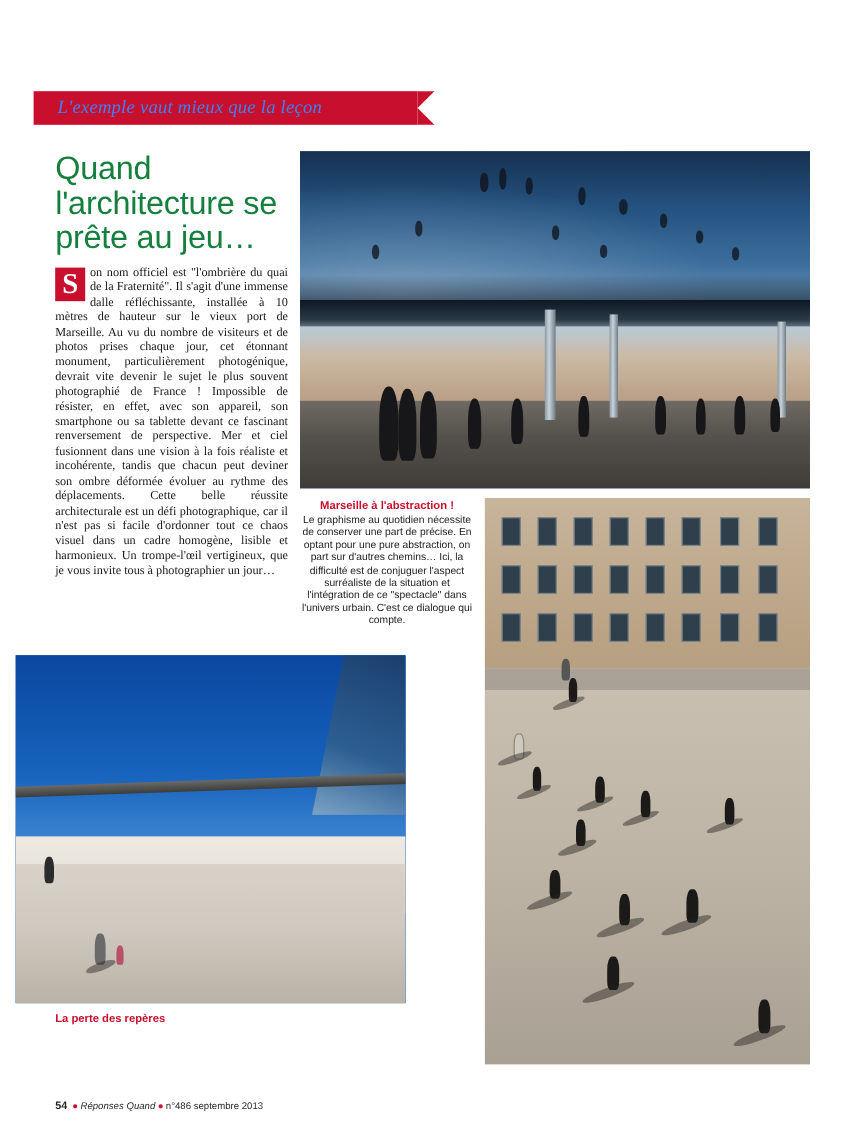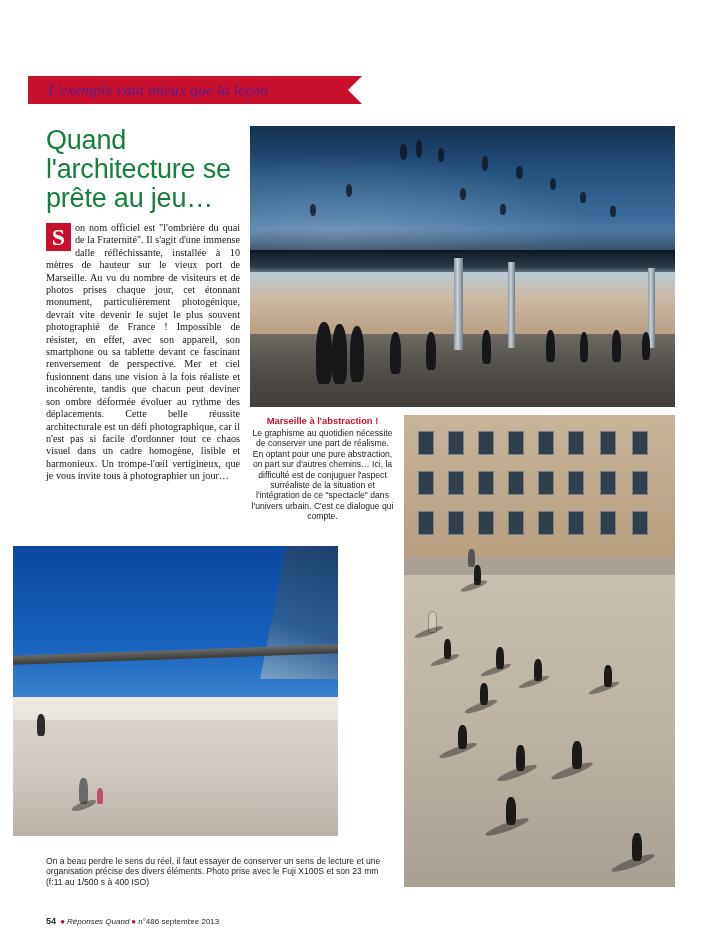--- a/index.html
+++ b/index.html
@@ -42,21 +42,21 @@
     border-right: 14px solid transparent;
   }
   .banner-text {
     position: absolute;
     left: 48px;
     top: 81px;
     width: 300px;
     font-family: "Liberation Serif", serif;
     font-style: italic;
     font-size: 15.5px;
-    color: #4c1d95;
+    color: #3b82f6;
     letter-spacing: .2px;
     white-space: nowrap;
   }
 
   
   .headline {
     position: absolute;
     left: 46px;
     top: 126px;
     width: 200px;
@@ -288,21 +288,21 @@
     <div class="silhouette" style="left:140px;top:206px;width:11px;height:42px"></div>
     <div class="silhouette" style="left:176px;top:206px;width:10px;height:38px"></div>
     <div class="silhouette" style="left:232px;top:204px;width:9px;height:34px"></div>
     <div class="silhouette" style="left:296px;top:204px;width:9px;height:32px"></div>
     <div class="silhouette" style="left:330px;top:206px;width:8px;height:30px"></div>
     <div class="silhouette" style="left:362px;top:204px;width:9px;height:32px"></div>
     <div class="silhouette" style="left:392px;top:206px;width:8px;height:28px"></div>
   </div>
 
   <div class="cap-title" id="cap-abstraction-title">Marseille à l'abstraction !</div>
-  <div class="cap-body" id="cap-abstraction-body">Le graphisme au quotidien nécessite de conserver une part de réalisme. En optant pour une pure abstraction, on part sur d'autres chemins… Ici, la difficulté est de conjuguer l'aspect surréaliste de la situation et l'intégration de ce "spectacle" dans l'univers urbain. C'est ce dialogue qui compte.</div>
+  <div class="cap-body" id="cap-abstraction-body">Le graphisme au quotidien nécessite de conserver une part de précise. En optant pour une pure abstraction, on part sur d'autres chemins… Ici, la difficulté est de conjuguer l'aspect surréaliste de la situation et l'intégration de ce "spectacle" dans l'univers urbain. C'est ce dialogue qui compte.</div>
 
   <div class="img" id="photo-sky">
     <div class="sky-grad"></div>
     <div class="sky-wall-right"></div>
     <div class="sky-edge"></div>
     <div class="sky-bigwall"></div>
     <div class="sky-ground"></div>
     <div class="person" style="left:24px;top:168px;width:8px;height:22px;background:#2b2b2b"></div>
     <div class="person" style="left:66px;top:232px;width:9px;height:26px;background:#6a6a6a"></div>
     <div class="person" style="left:84px;top:242px;width:6px;height:16px;background:#b9506a"></div>
@@ -374,20 +374,20 @@
     <div class="person" style="left:102px;top:382px;width:10px;height:28px"></div>
     <div class="person-shadow" style="left:80px;top:408px;width:46px;height:8px"></div>
 
     <div class="person" style="left:228px;top:418px;width:10px;height:28px"></div>
     <div class="person-shadow" style="left:206px;top:444px;width:46px;height:8px"></div>
 
     <div class="person" style="left:200px;top:250px;width:8px;height:22px"></div>
     <div class="person-shadow" style="left:184px;top:270px;width:32px;height:6px"></div>
   </div>
 
-  <div class="cap-body" id="cap-reperes-body">On a beau perdre le sens du réel, il faut essayer de conserver un sens de lecture et une organisation précise des divers éléments. Photo prise avec le Fuji X100S et son 23 mm (f:11 au 1/500 s à 400 ISO)</div>
+  <div class="cap-title" id="cap-reperes-title">La perte des repères</div>
 
   <div class="footer">
     <b>54</b>
     <span class="sep">●</span><i>Réponses Quand</i><span class="sep">●</span><span>n°486 septembre 2013</span>
   </div>
 
 </div>
 
 </body></html>

